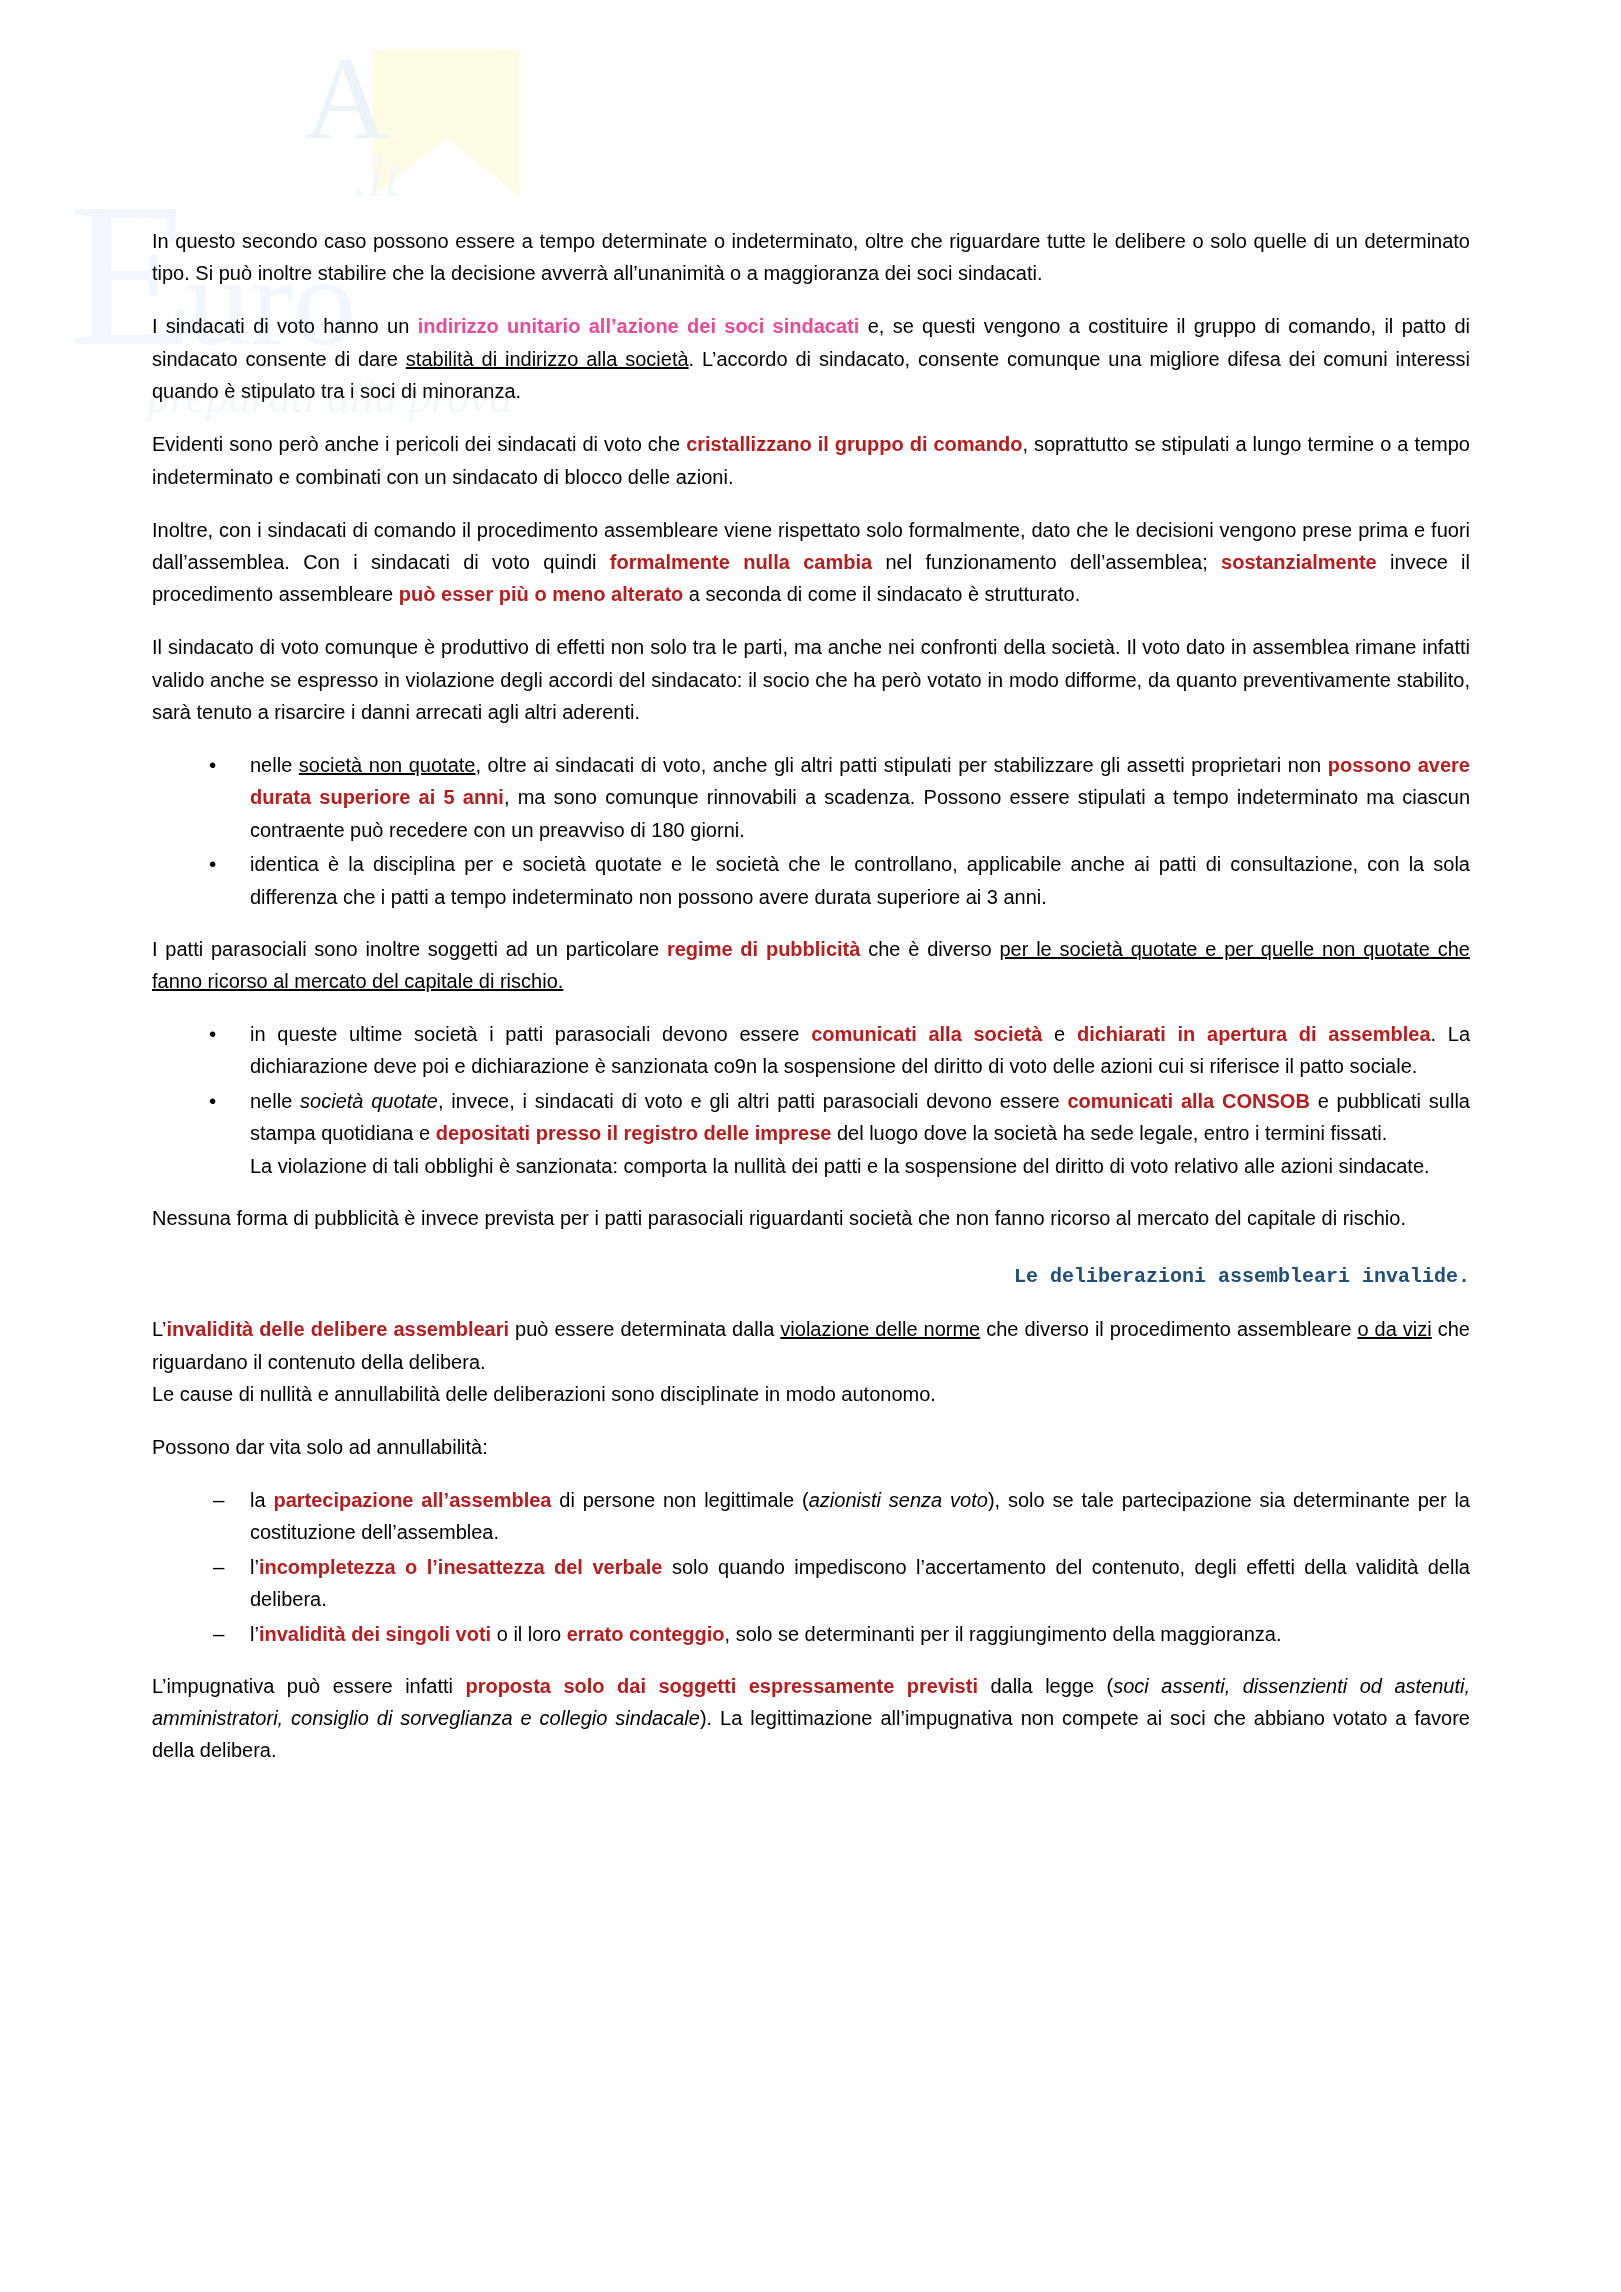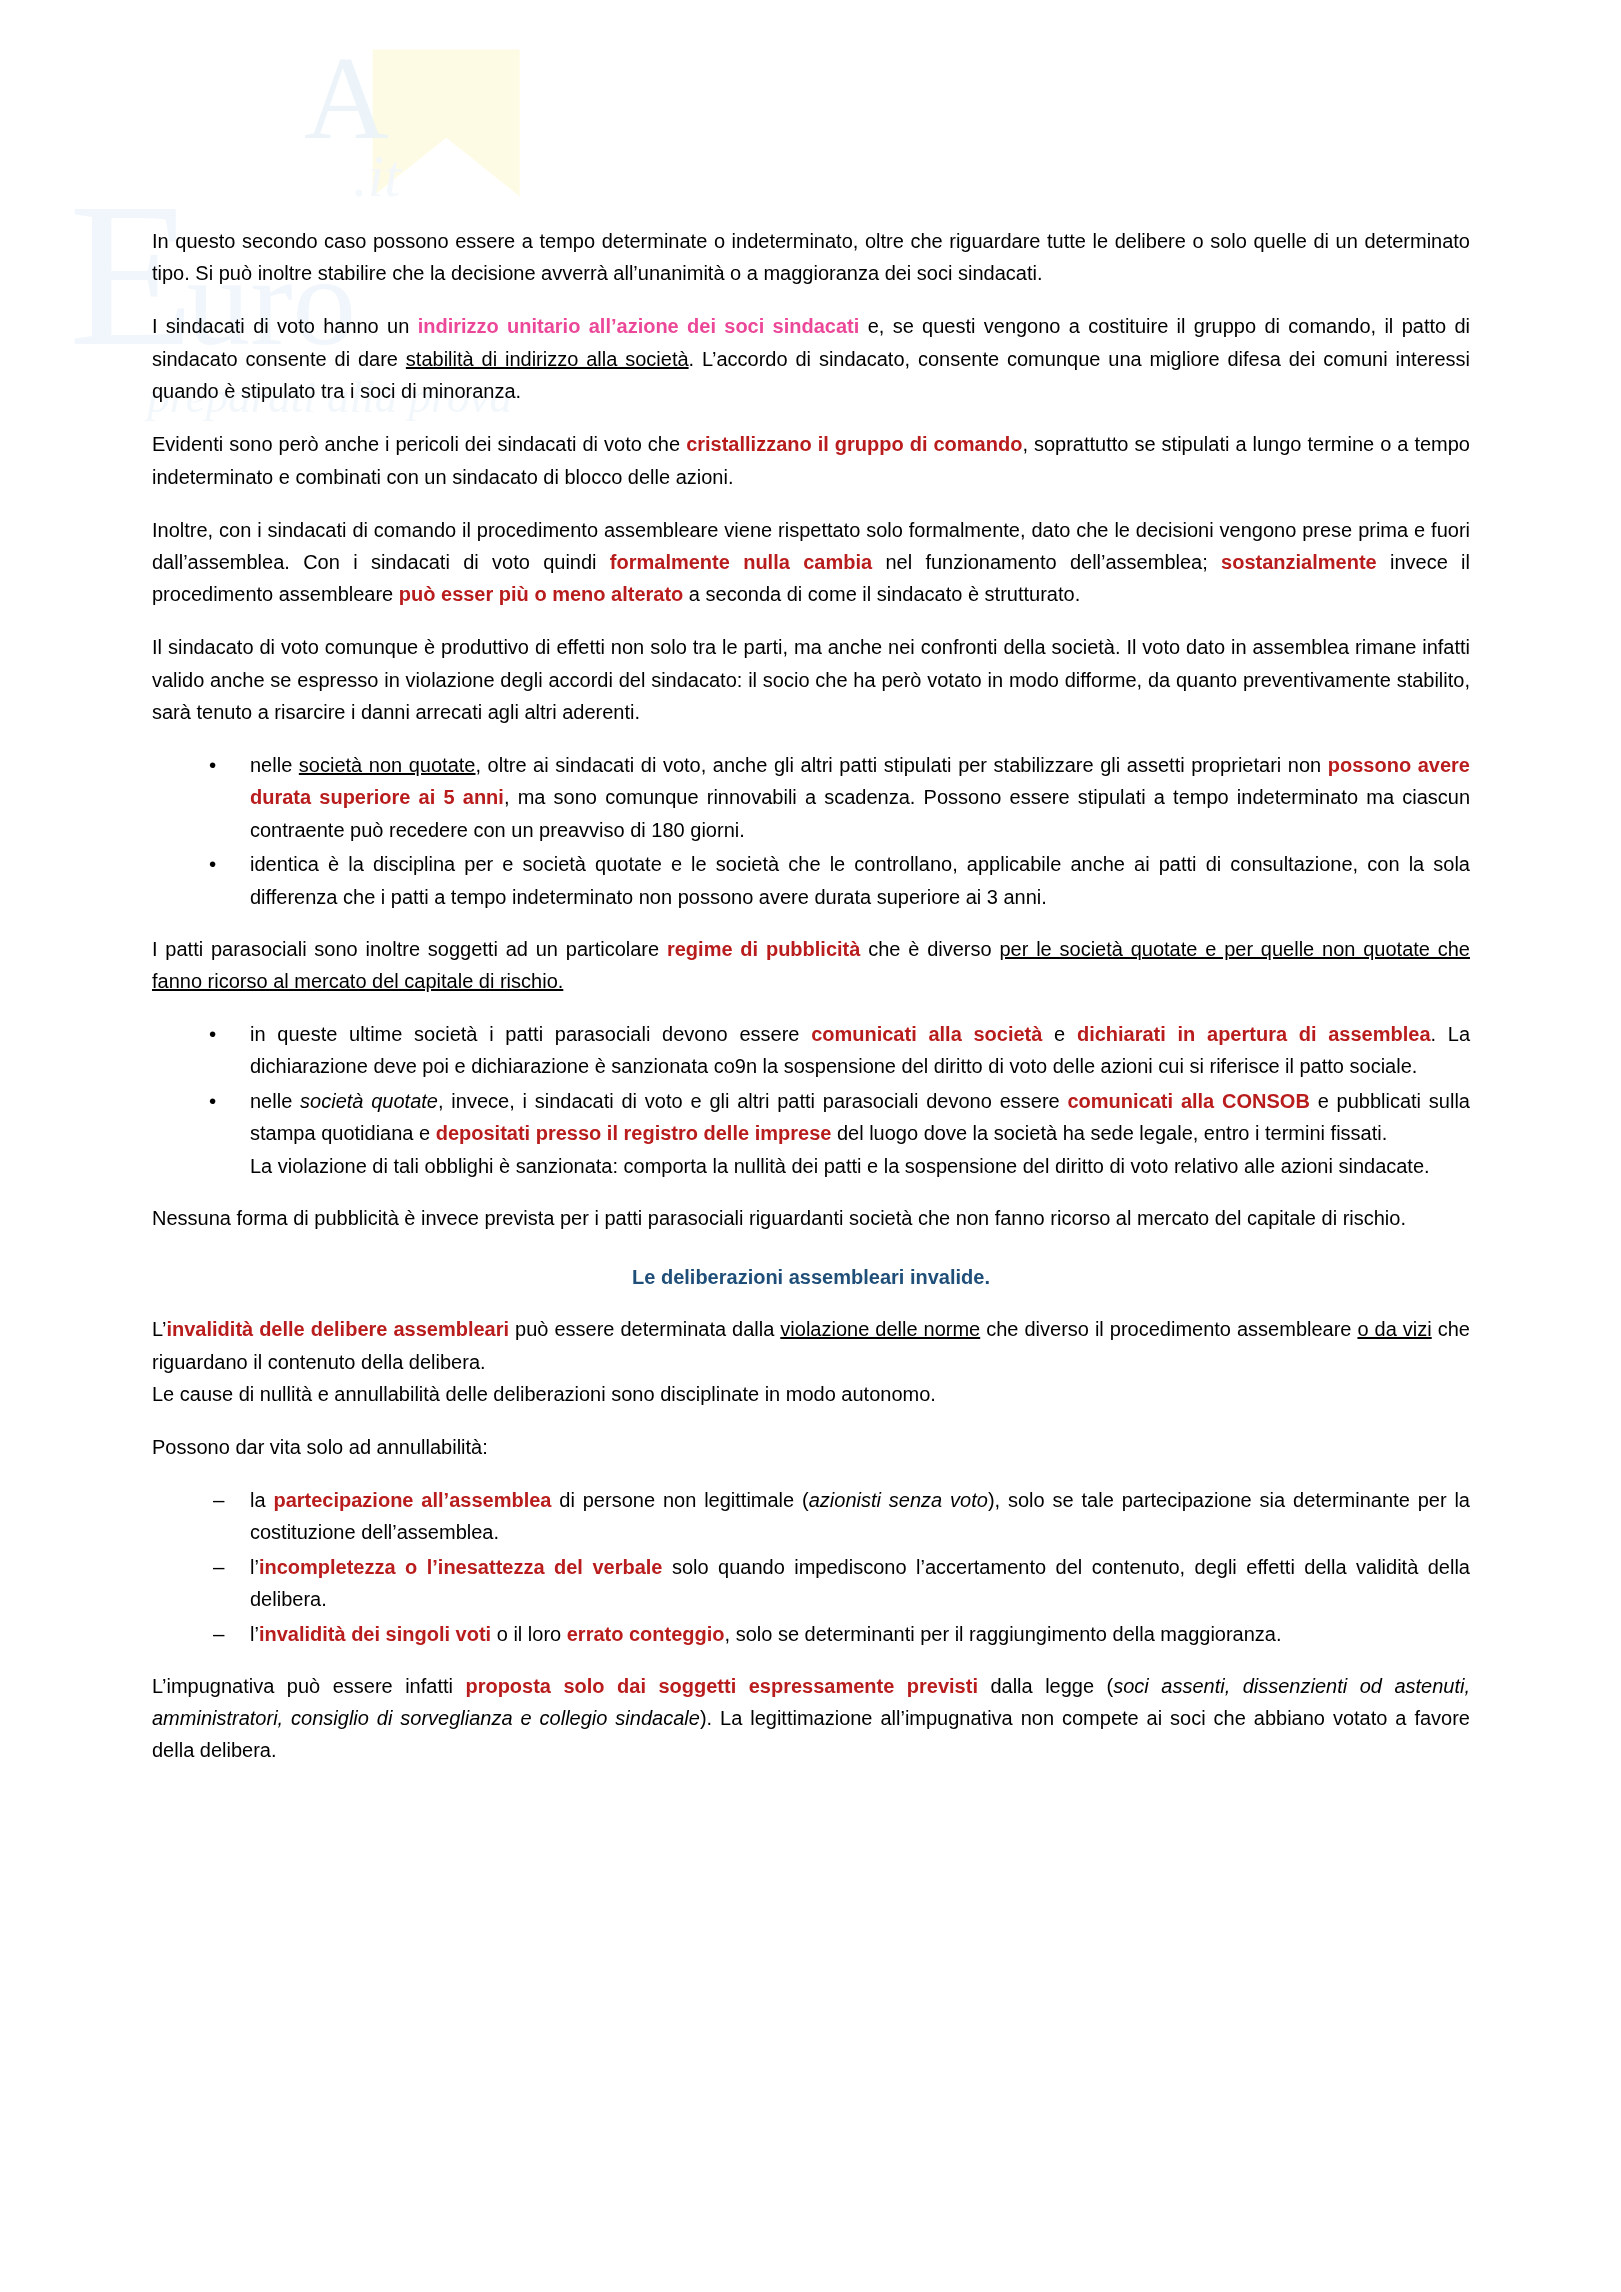--- a/index.html
+++ b/index.html
@@ -57,21 +57,22 @@
     text-decoration: underline;
   }
   .it {
     font-style: italic;
   }
   h2.heading {
     color: #1f4e79;
     font-size: 20px;
     font-weight: bold;
     margin: 27.4px 0 19.6px 0;
-    text-align: center;
+    text-align: right;
+    font-family: Liberation Mono, monospace;
   }
   ul.bullets {
     list-style: none;
     margin: 0 0 19.6px 0;
     padding: 0;
   }
   ul.bullets > li {
     position: relative;
     padding-left: 98px;
     margin-bottom: 2px;

